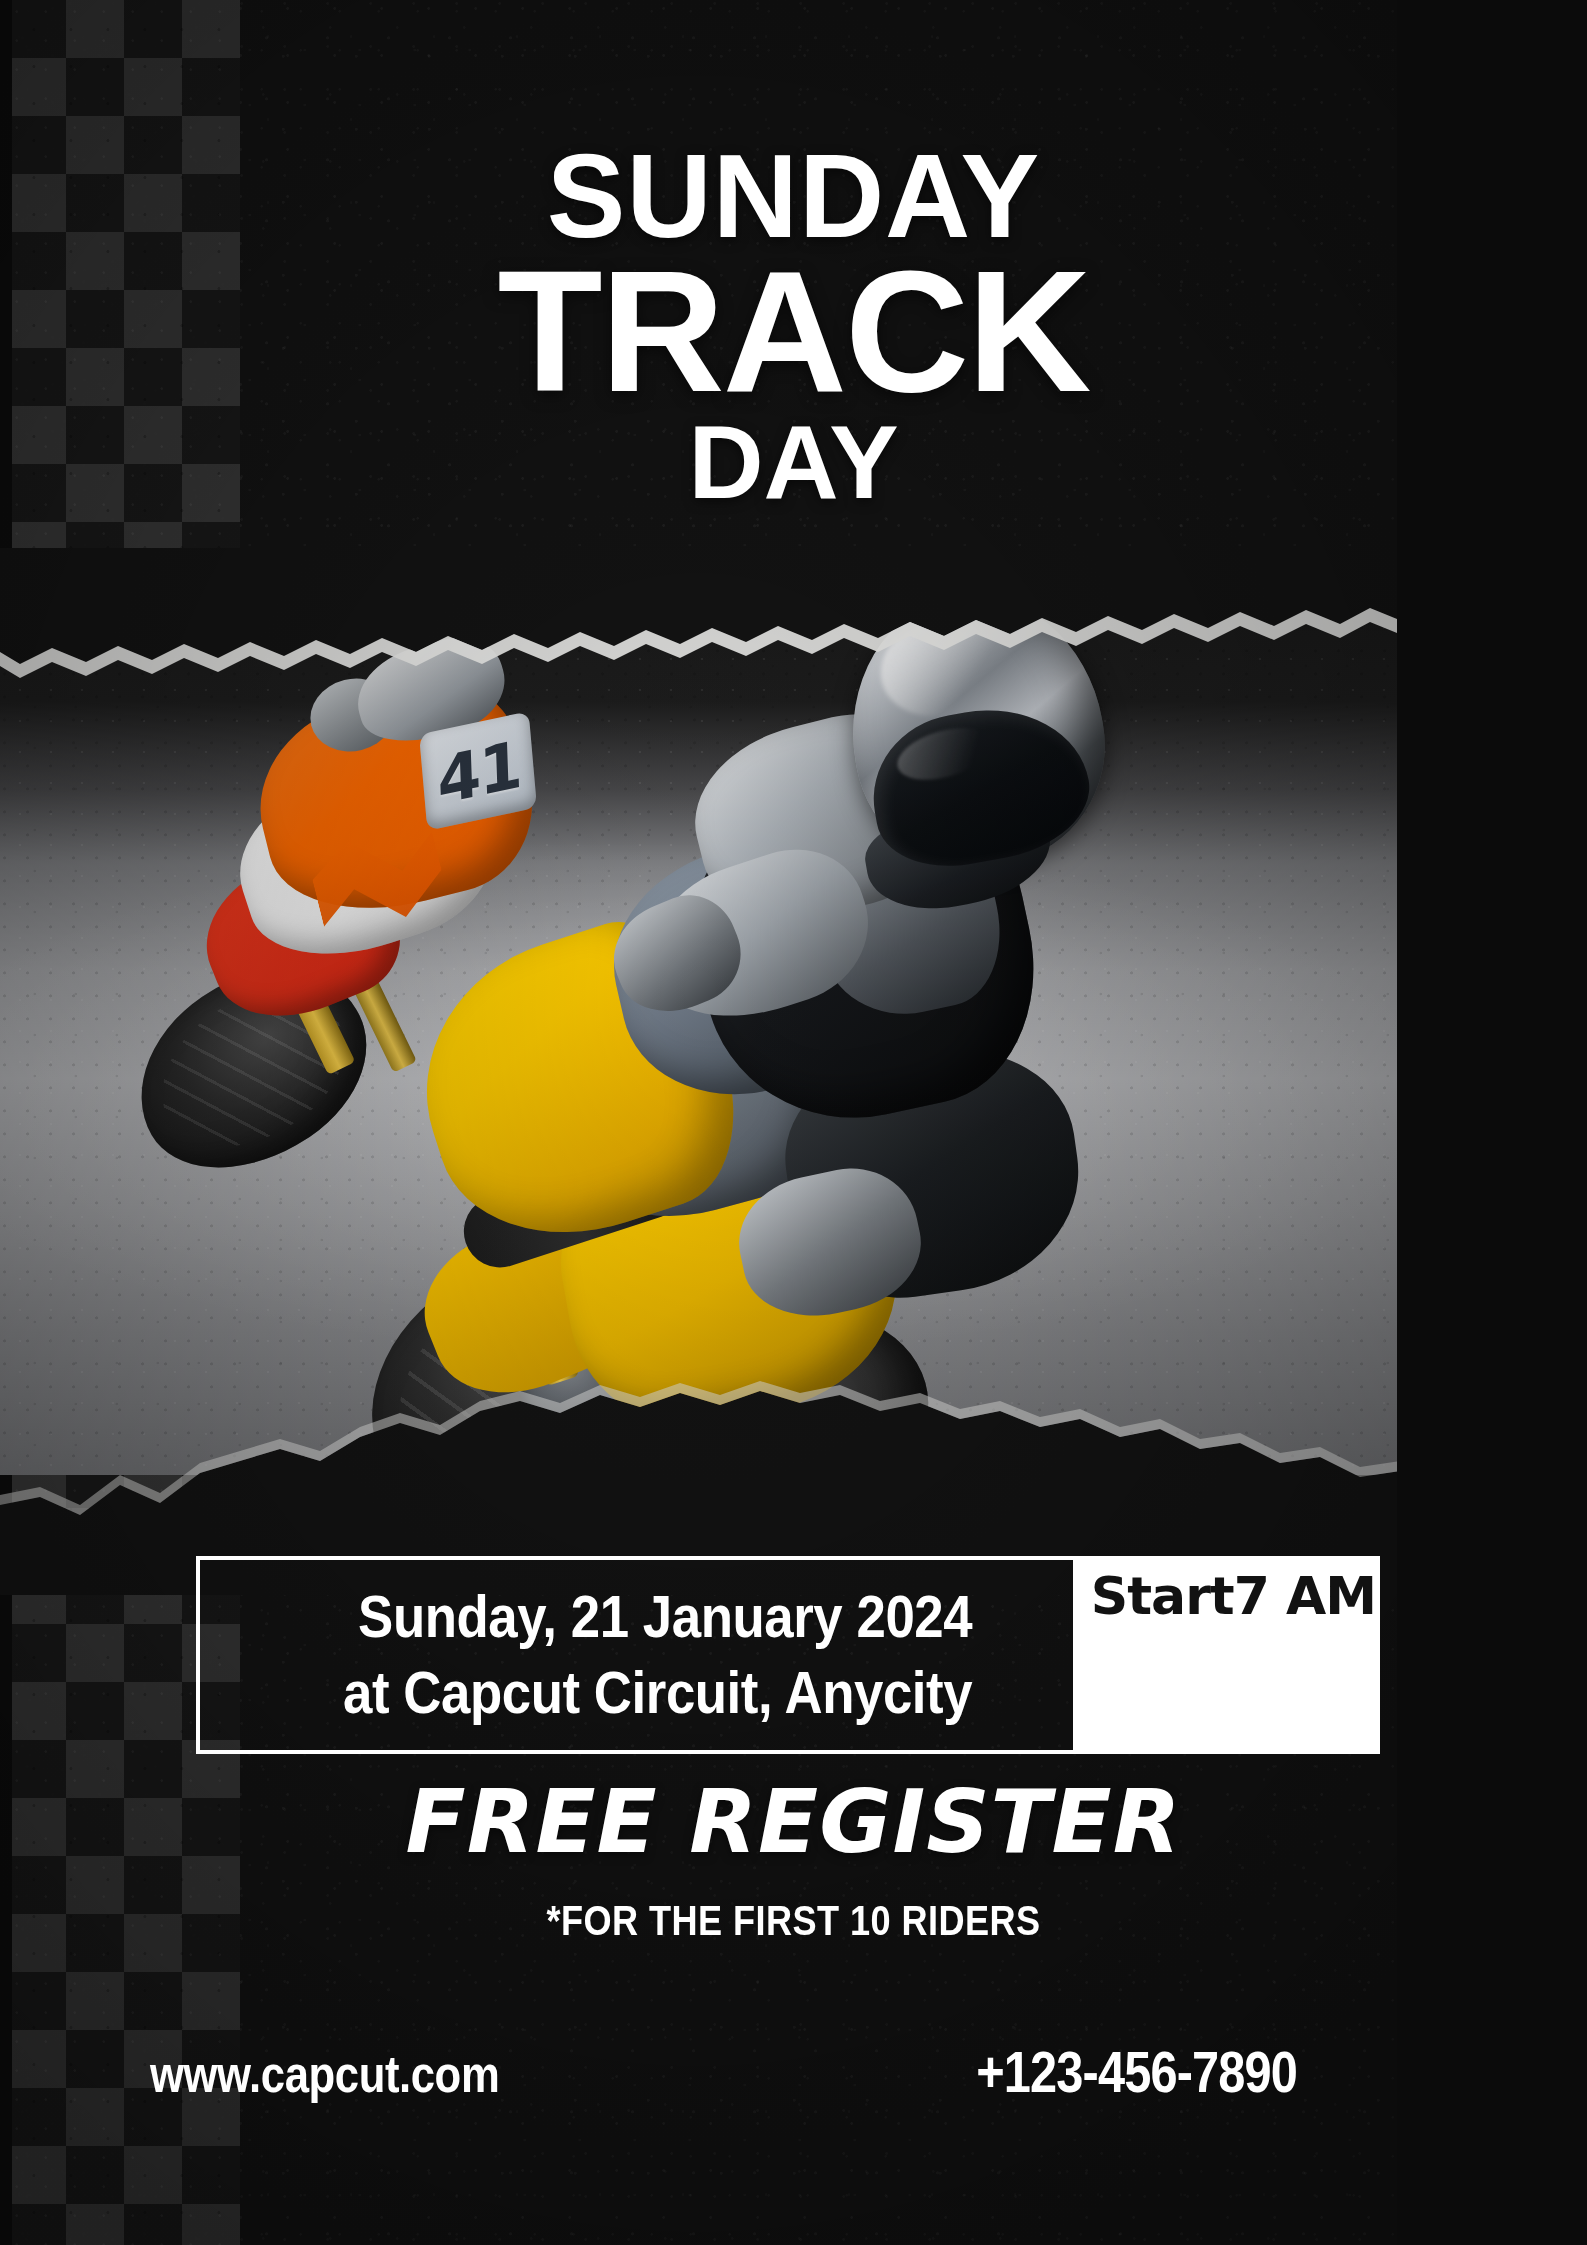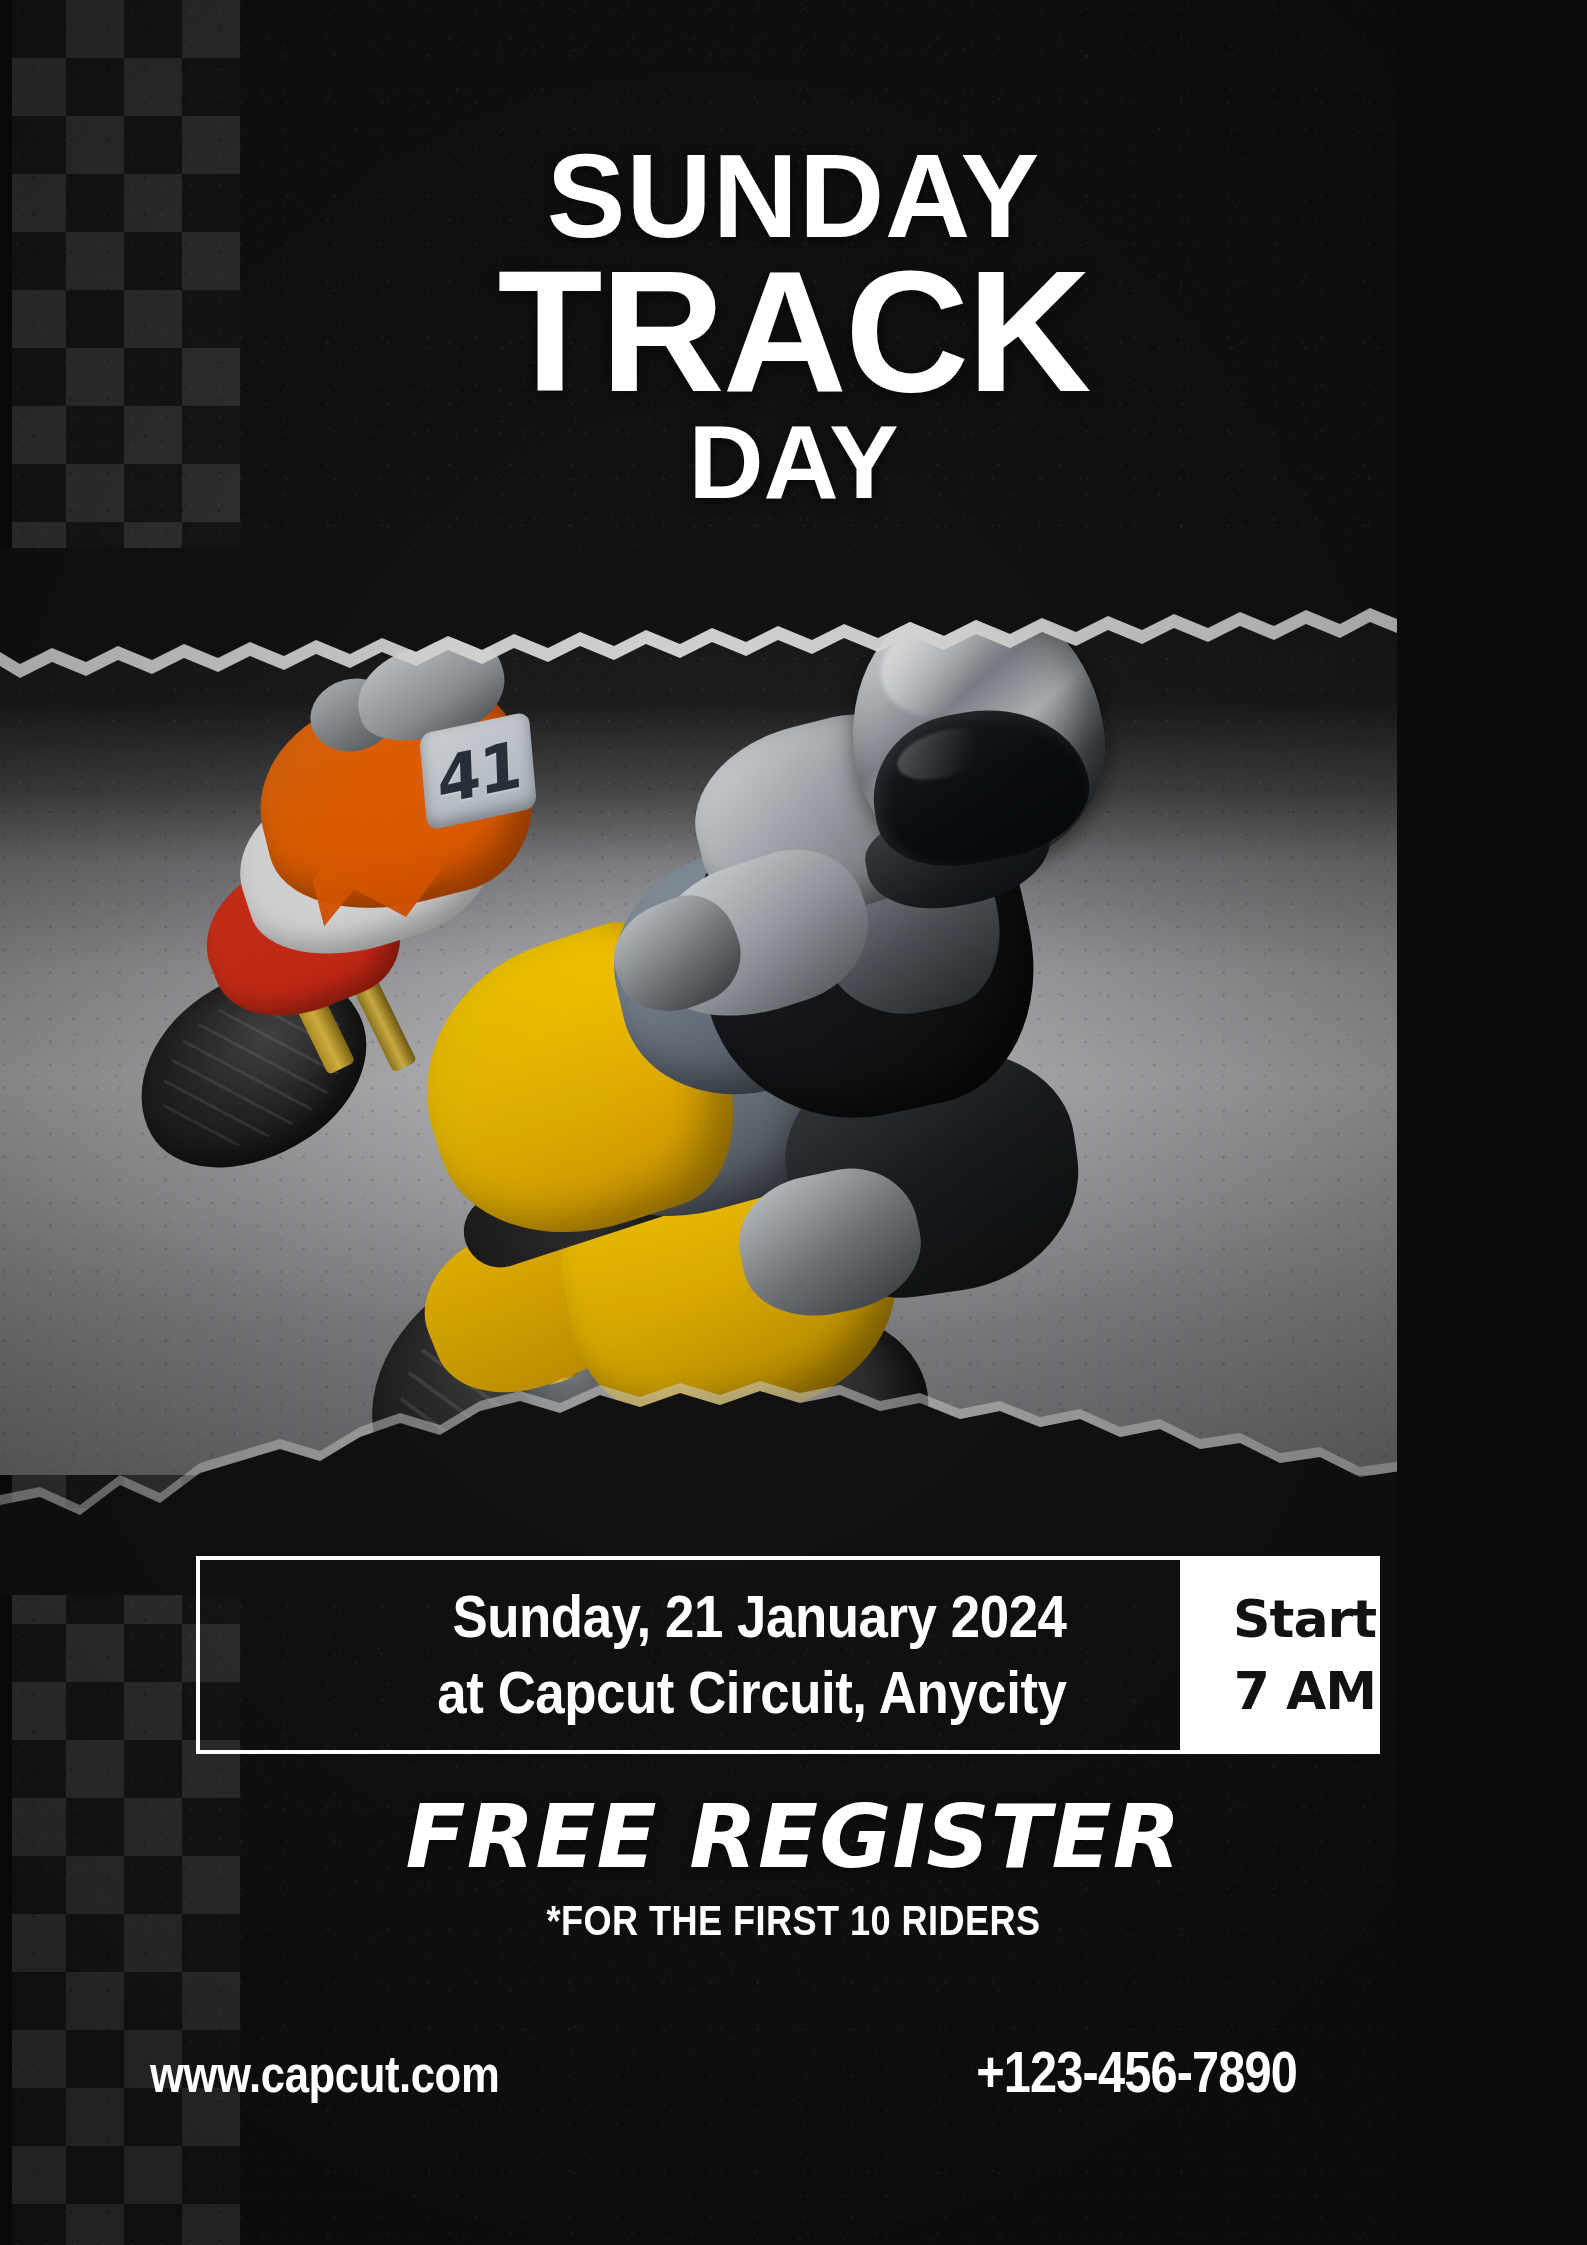--- a/index.html
+++ b/index.html
@@ -425,21 +425,21 @@
     line-height: 76px;
     letter-spacing: -0.5px;
     transform: scaleX(.88);
     transform-origin: left center;
     white-space: nowrap;
   }
   .info-right {
     flex: 0 0 196px;
     background: #ffffff;
     color: #121212;
-    display: flex; flex-direction: column;
+    display: flex; flex-direction: row;
     justify-content: center;
     padding-left: 18px;
     box-sizing: border-box;
   }
   .start-line {
     font-family: "DejaVu Sans", sans-serif;
     font-weight: 700;
     font-size: 52px;
     line-height: 72px;
     letter-spacing: -1px;
@@ -450,21 +450,20 @@
     position: absolute; left: 0; top: 1772px; width: 1587px;
     text-align: center;
     color: #fff;
     font-family: "DejaVu Sans", sans-serif;
     font-weight: 700;
     font-style: italic;
     font-size: 88px;
     line-height: 100px;
     letter-spacing: 1px;
     text-shadow: 0 3px 10px rgba(0,0,0,.5);
-    margin-top: 15px;
   }
   .free-note {
     position: absolute; left: 0; top: 1895px; width: 1587px;
     text-align: center;
     color: #fff;
     font-family: "Liberation Sans Narrow", "Liberation Sans", sans-serif;
     font-weight: 700;
     font-size: 42px;
     line-height: 52px;
     letter-spacing: .5px;

